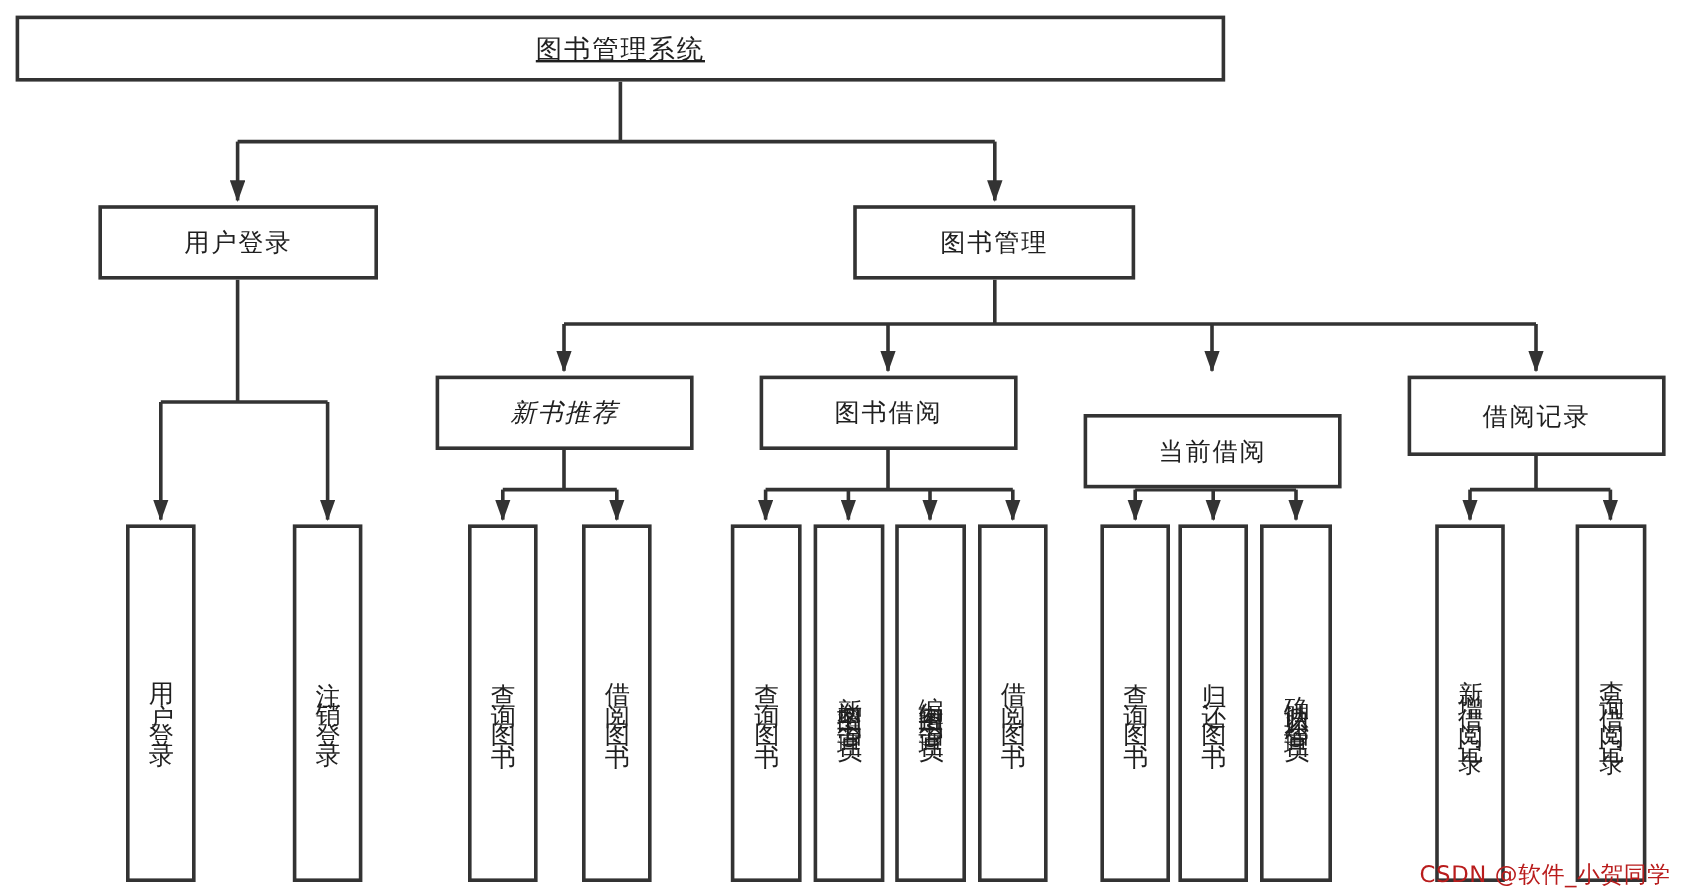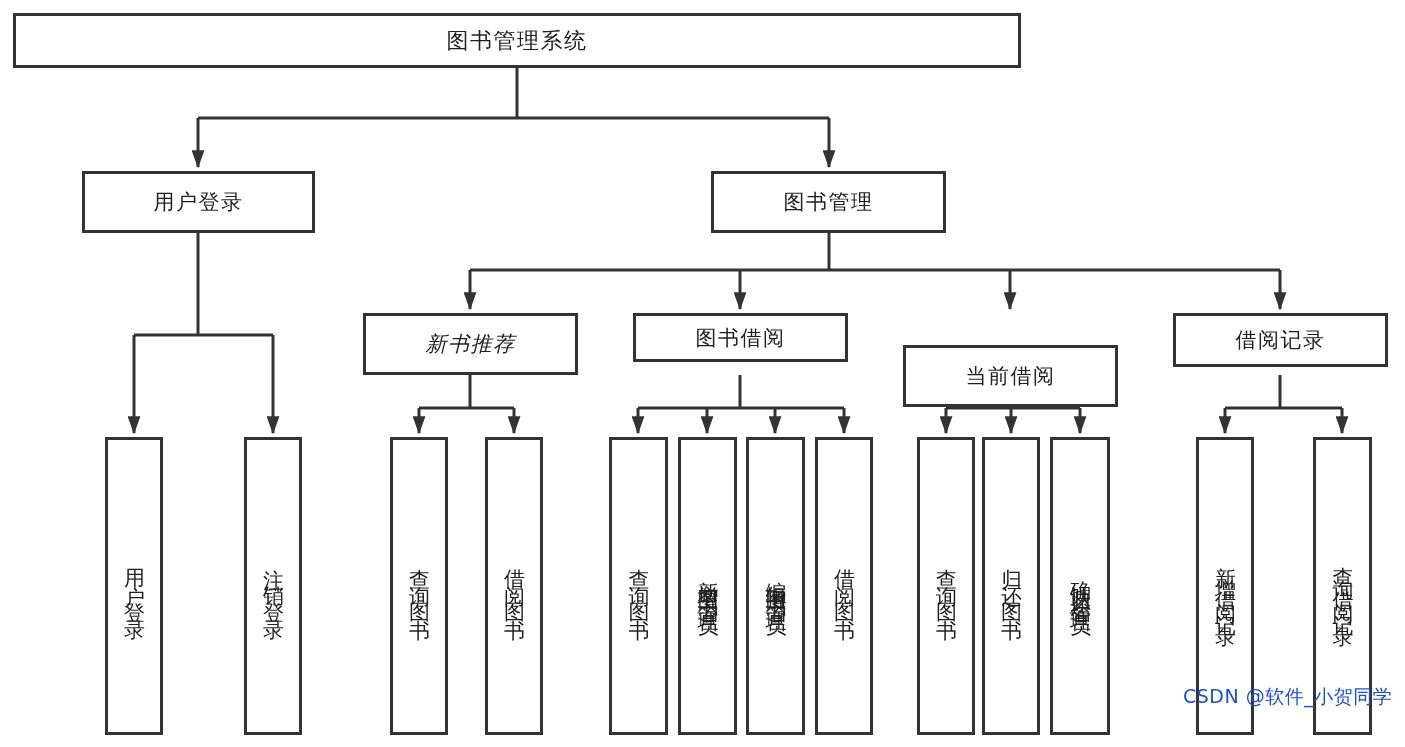--- a/index.html
+++ b/index.html
@@ -25,36 +25,36 @@
     display: flex;
     align-items: center;
     justify-content: center;
     color: #1f1f1f;
   }
   .h-node span {
     font-size: 21px;
     letter-spacing: 1.5px;
     white-space: nowrap;
   }
-  .root-node span { font-size: 22px; }
+  .root-node span { font-size: 22px; text-decoration: underline; }
   .v-node span {
     writing-mode: vertical-rl;
     text-orientation: mixed;
     font-size: 21px;
     line-height: 1;
   }
   .gap-lg span { letter-spacing: 17px; }
   .gap-md span { letter-spacing: 12px; }
   .gap-sm span { letter-spacing: 5px; }
   .watermark {
     position: absolute;
     left: 1183px;
-    top: 684px;
+    top: 716px;
     font-size: 19px;
-    color: #1d4ed8;
+    color: #b91c1c;
     white-space: nowrap;
     letter-spacing: 0.5px;
   }
 </style>
 </head>
 <body>
 
 <div class="stage">
 
   <svg class="wires" viewBox="0 0 1405 747" xmlns="http://www.w3.org/2000/svg">
@@ -100,27 +100,27 @@
   <div class="node h-node" style="left:82px; top:171px; width:233px; height:62px;">
     <span>用户登录</span>
   </div>
   <div class="node h-node" style="left:711px; top:171px; width:235px; height:62px;">
     <span>图书管理</span>
   </div>
 
   <div class="node h-node" style="left:363px; top:313px; width:215px; height:62px;font-style:italic;">
     <span>新书推荐</span>
   </div>
-  <div class="node h-node" style="left:633px; top:313px; width:215px; height:49px;">
+  <div class="node h-node" style="left:633px; top:313px; width:215px; height:62px;">
     <span>图书借阅</span>
   </div>
   <div class="node h-node" style="left:903px; top:313px; width:215px; height:62px;margin-top:32px;">
     <span>当前借阅</span>
   </div>
-  <div class="node h-node" style="left:1173px; top:313px; width:215px; height:54px;">
+  <div class="node h-node" style="left:1173px; top:313px; width:215px; height:67px;">
     <span>借阅记录</span>
   </div>
 
   <div class="node v-node gap-lg" style="left:105px; top:437px; width:58px; height:298px;">
     <span>用户登录</span>
   </div>
   <div class="node v-node gap-lg" style="left:244px; top:437px; width:58px; height:298px;">
     <span>注销登录</span>
   </div>
 

